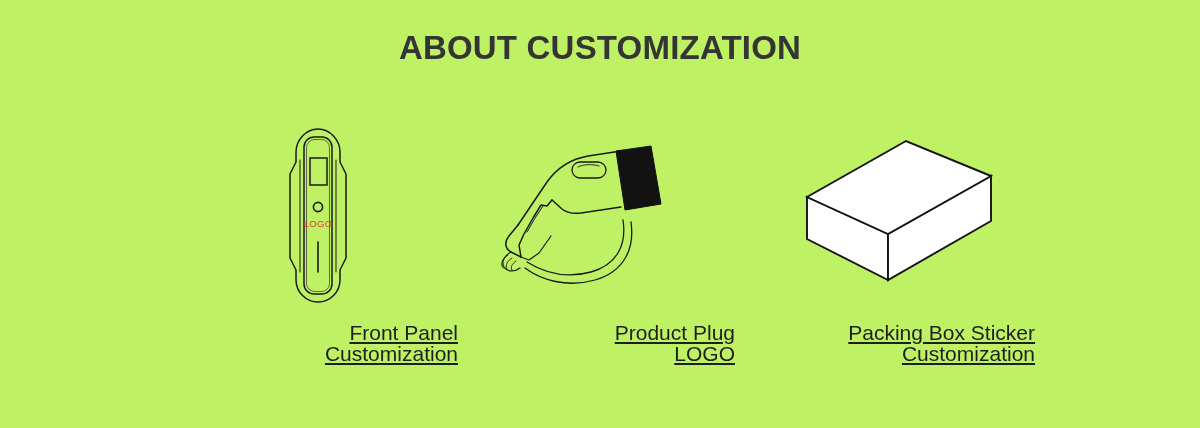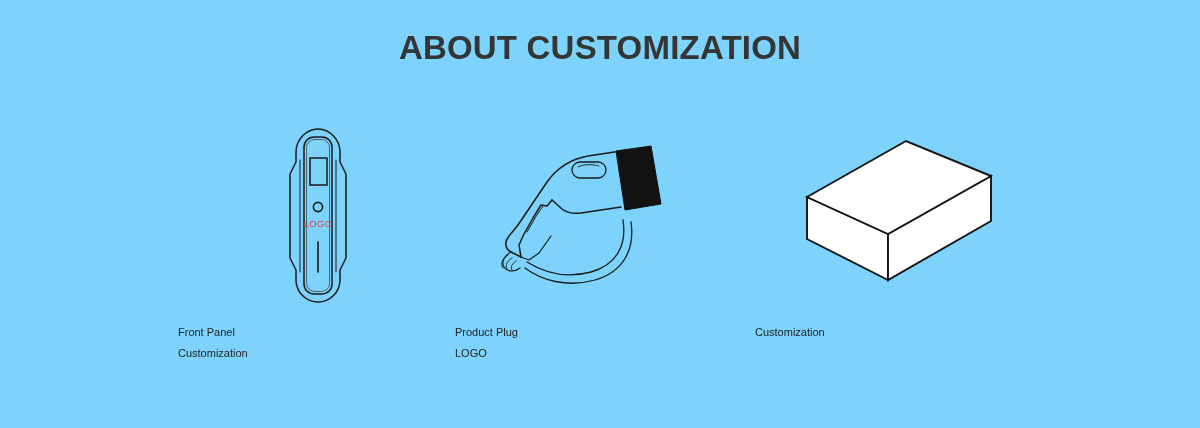--- a/index.html
+++ b/index.html
@@ -12,21 +12,21 @@
     height: 428px;
     background: #ffffff;
     font-family: "Liberation Sans", sans-serif;
     overflow: hidden;
   }
 
   .page {
     position: relative;
     width: 1200px;
     height: 428px;
-    background: #7dd3fc;
+    background: #bef264;
   }
 
   
   .section-title {
     position: absolute;
     top: 29px;
     left: 0;
     width: 1200px;
     text-align: center;
     font-family: "Liberation Sans", sans-serif;
@@ -66,26 +66,27 @@
     position: absolute;
     left: 0;
     top: 0;
   }
 
   .caption {
     position: absolute;
     left: 0;
     top: 212px;
     width: 280px;
-    text-align: left;
+    text-align: right;
     font-family: "Liberation Sans", sans-serif;
-    font-size: 11px;
+    font-size: 21px;
     line-height: 21px;
     color: #1f1f1f;
     font-weight: 400;
+    text-decoration: underline;
   }
   .caption .l1,
   .caption .l2 { display: block; white-space: nowrap; }
 </style>
 </head>
 <body>
 
 <div class="page">
 
   <div class="section-title">ABOUT CUSTOMIZATION</div>
@@ -193,18 +194,19 @@
 
             <path d="M52 87 L52 129 L133 170 L133 124 Z"></path>
 
             <path d="M133 124 L133 170 L236 111 L236 66 Z"></path>
 
             <path d="M52 87 L151 31 L236 66 L133 124 Z"></path>
           </g>
         </svg>
       </div>
       <div class="caption">
+        <span class="l1">Packing Box Sticker</span>
         <span class="l2">Customization</span>
       </div>
     </div>
 
   </div>
 </div>
 
 </body></html>

